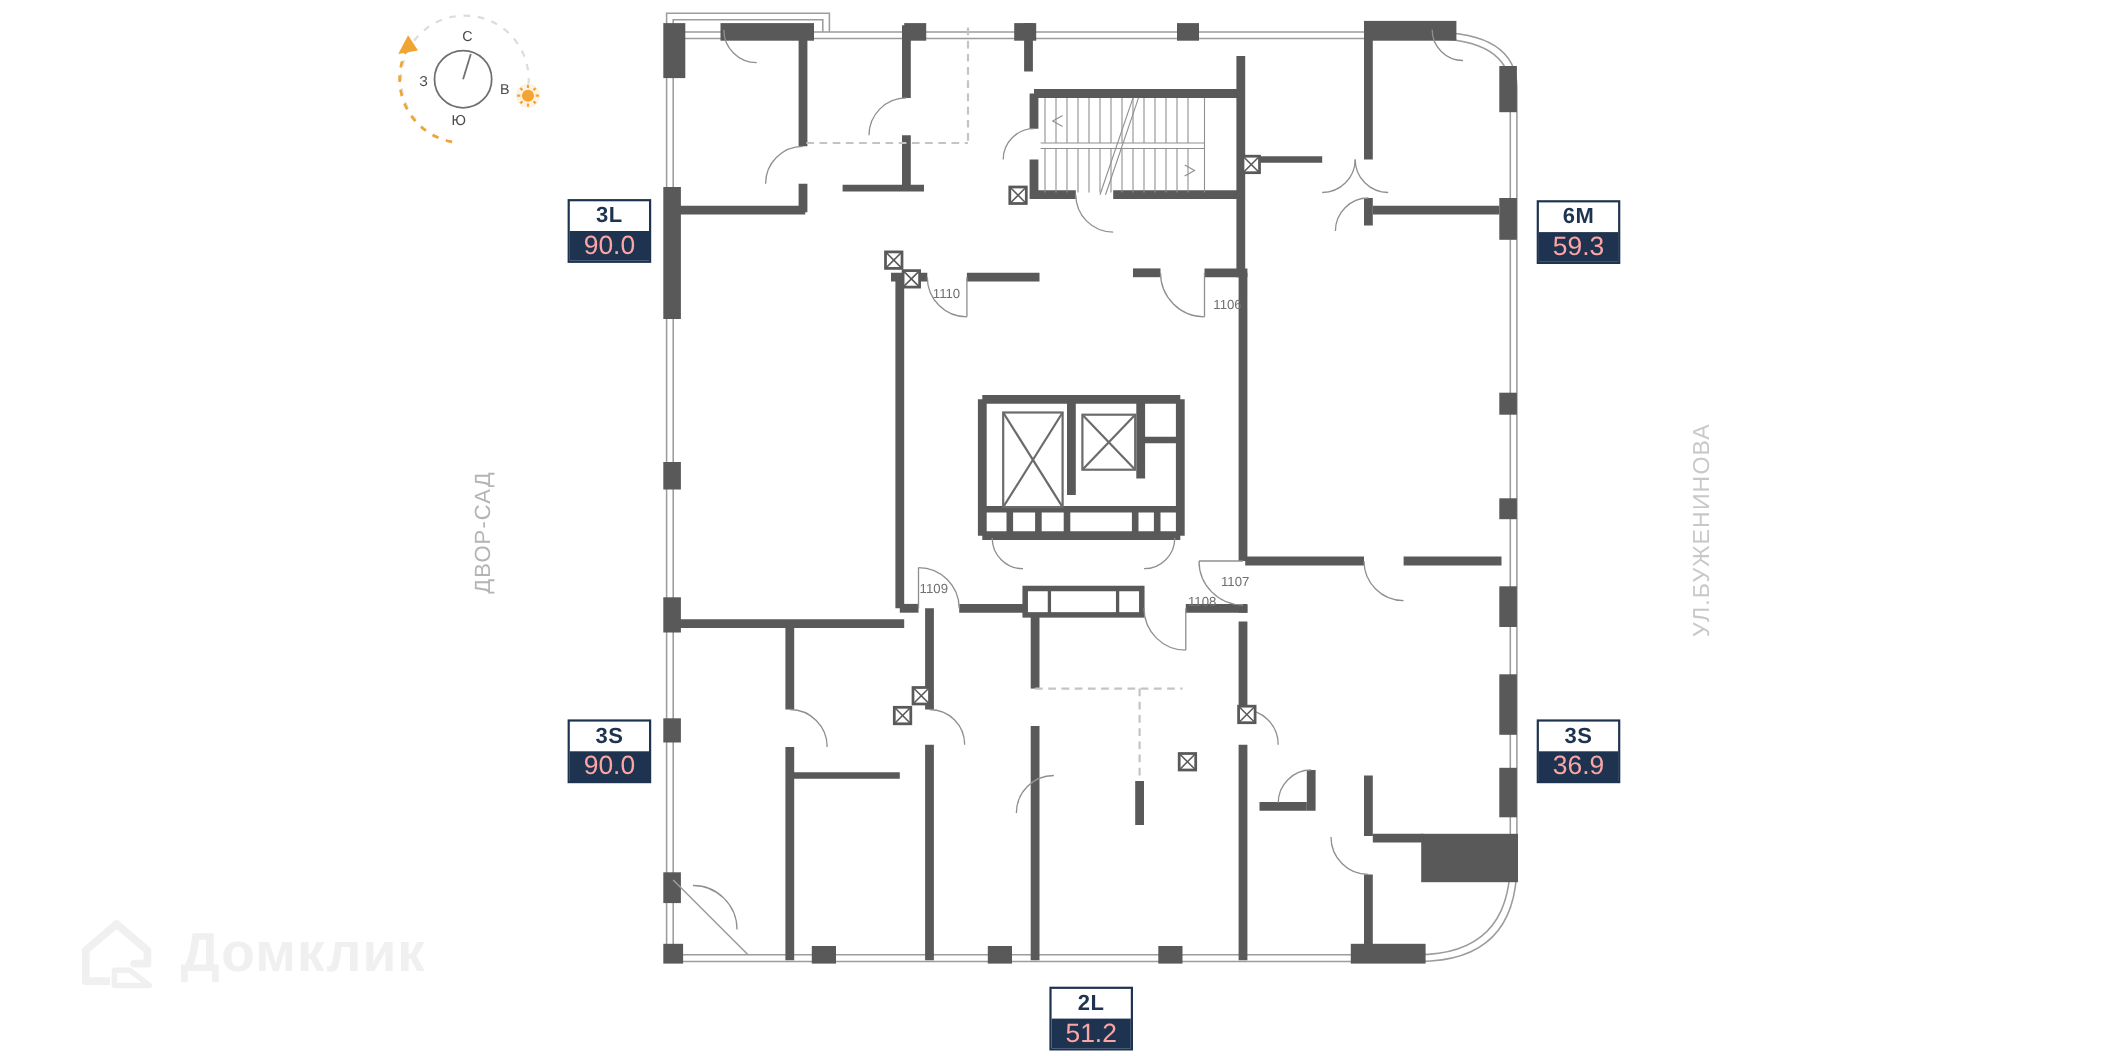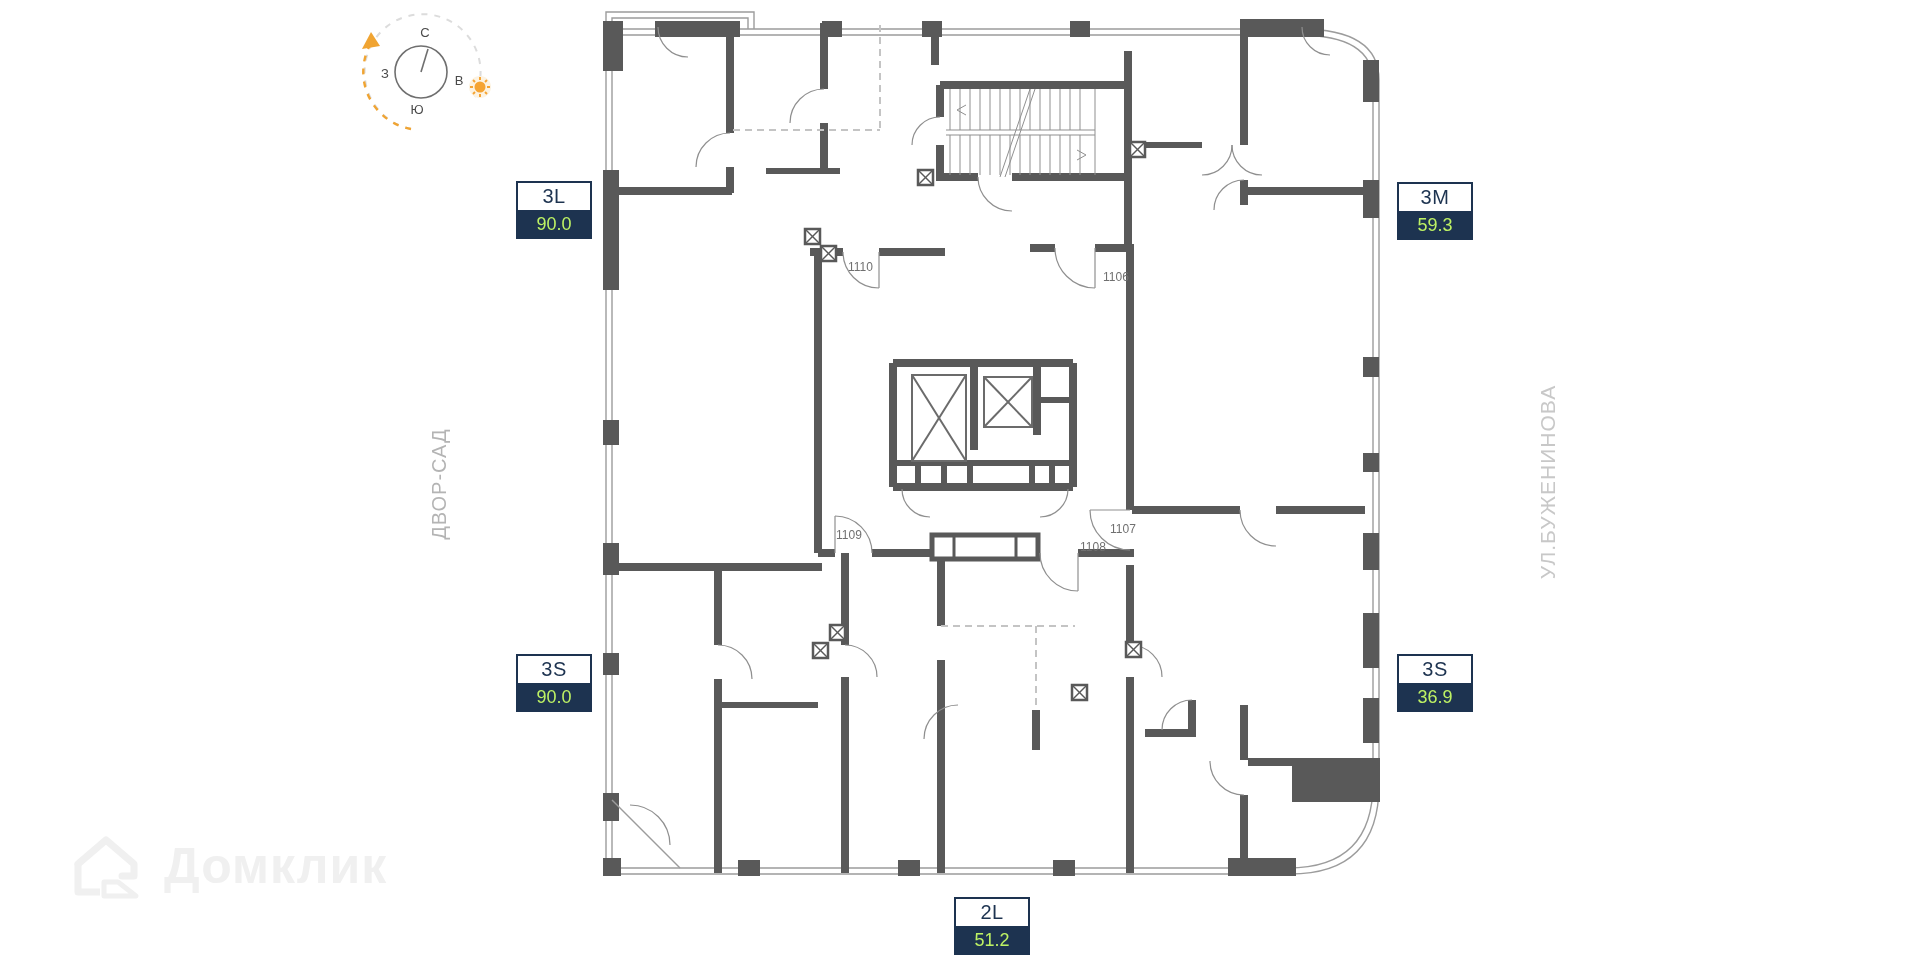--- a/index.html
+++ b/index.html
@@ -1,22 +1,22 @@
 <!DOCTYPE html>
 <html><head>
 <meta charset="utf-8">
 <style>
   html,body{margin:0;padding:0;background:#fff;}
   #canvas{position:relative;width:1920px;height:960px;background:#ffffff;overflow:hidden;
           font-family:"Liberation Sans",sans-serif;}
   .abs{position:absolute;}
   
   .tag{position:absolute;width:72px;border:2px solid #1d3350;background:#fff;text-align:center;cursor:pointer;}
-  .tag-type{height:27px;line-height:27px;font-weight:normal;font-size:20px;color:#1d3350;letter-spacing:.5px;}
-  .tag-area{height:27px;line-height:28px;background:#1d3350;color:#bef264;font-size:18px;}
+  .tag-type{height:27px;line-height:27px;font-weight:bold;font-size:20px;color:#1d3350;letter-spacing:.5px;}
+  .tag-area{height:27px;line-height:28px;background:#1d3350;color:#fca5a5;font-size:24px;}
   
   .street{position:absolute;width:240px;height:26px;text-align:center;
           font-size:20px;letter-spacing:1px;color:#b4b4b4;transform:rotate(-90deg);white-space:nowrap;}
   .street.right{color:#c8c8c8;font-size:21px;}
   
   .watermark{position:absolute;display:flex;align-items:center;gap:18px;color:#f0f0f0;}
   .watermark-text{font-size:50px;font-weight:bold;letter-spacing:1px;color:#f0f0f0;}
   
   .wall{stroke:#595959;stroke-width:8;stroke-linecap:butt;fill:none;}
   .wall6{stroke:#595959;stroke-width:6;fill:none;}
@@ -66,21 +66,21 @@
   </svg>
 
   <div class="street" style="left:321px;top:471px">ДВОР-САД</div>
   <div class="street right" style="left:1429px;top:469px">УЛ.БУЖЕНИНОВА</div>
 
   <div class="tag" style="left:516px;top:181px">
     <div class="tag-type">3L</div>
     <div class="tag-area">90.0</div>
   </div>
   <div class="tag" style="left:1397px;top:182px">
-    <div class="tag-type">3M</div>
+    <div class="tag-type">6M</div>
     <div class="tag-area">59.3</div>
   </div>
   <div class="tag" style="left:516px;top:654px">
     <div class="tag-type">3S</div>
     <div class="tag-area">90.0</div>
   </div>
   <div class="tag" style="left:1397px;top:654px">
     <div class="tag-type">3S</div>
     <div class="tag-area">36.9</div>
   </div>

